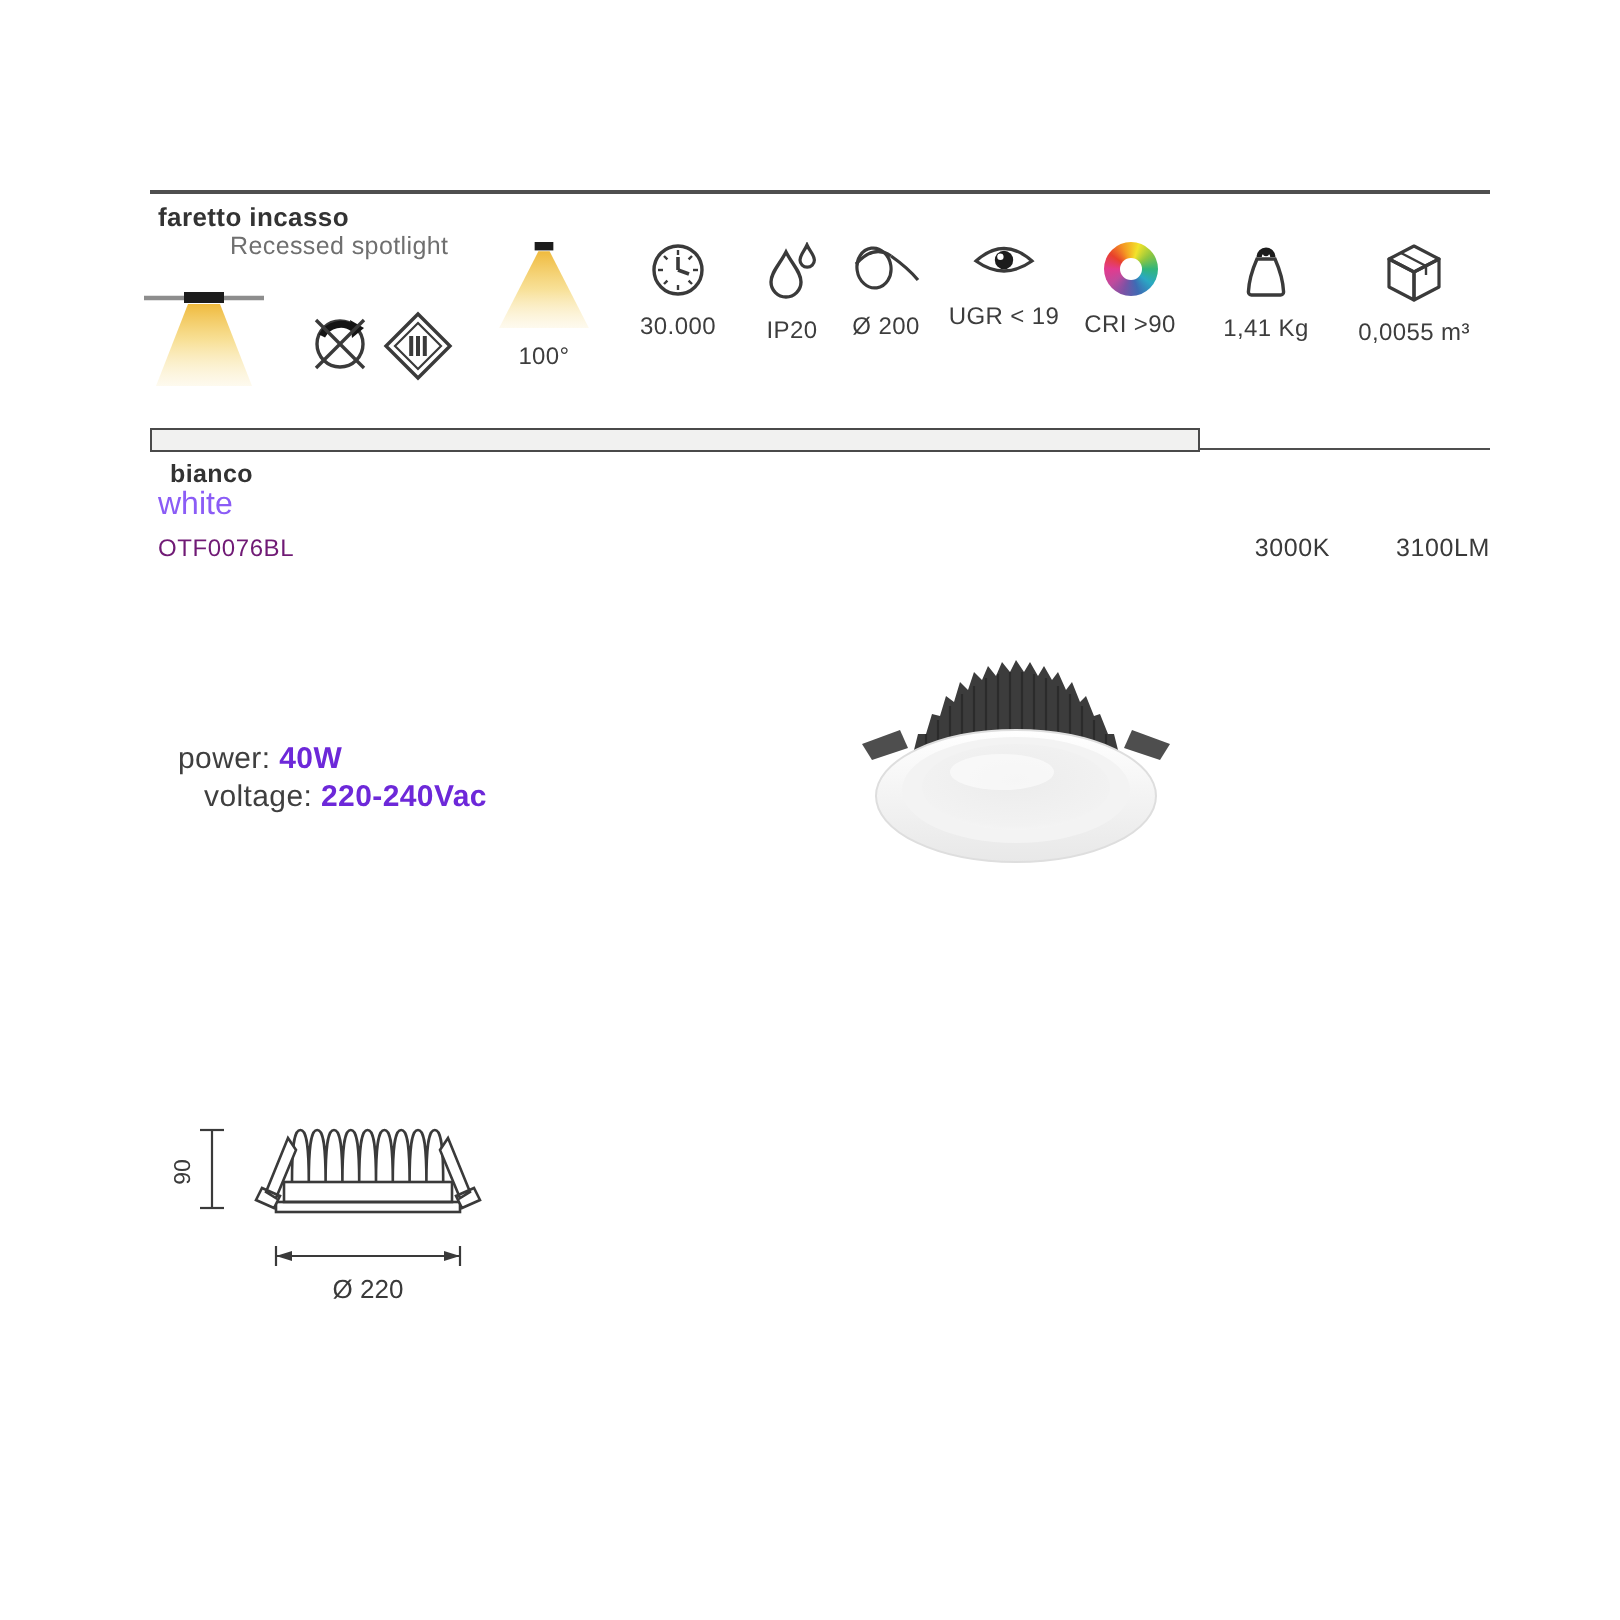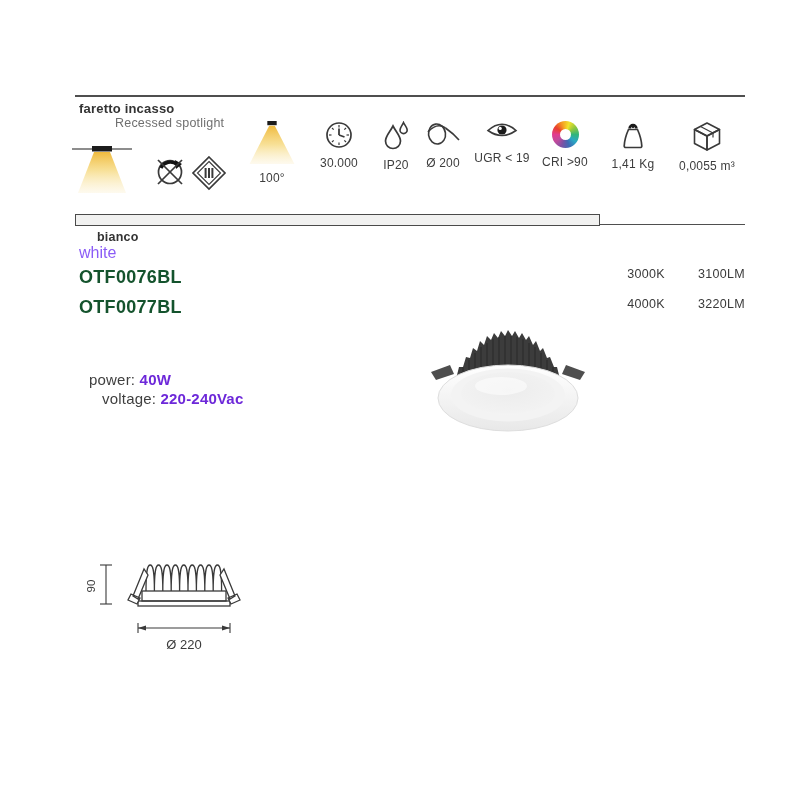--- a/index.html
+++ b/index.html
@@ -8,21 +8,21 @@
   .abs{position:absolute;}
   .rule{background:#4f4f4f;height:1.5px;}
   .title-it{font-size:13px;font-weight:bold;letter-spacing:.2px;color:#333;}
   .title-en{font-size:12.5px;color:#6f6f6f;letter-spacing:.2px;}
   .icon-cell{position:absolute;top:121px;height:64px;width:70px;display:flex;flex-direction:column;
              align-items:center;gap:7px;}
   .icon-label{font-size:12px;color:#3d3d3d;letter-spacing:.2px;white-space:nowrap;}
   .swatch{border:1.3px solid #4a4a4a;background:#f1f1f0;}
   .finish-it{font-size:12.5px;font-weight:bold;color:#333;letter-spacing:.2px;}
   .finish-en{font-size:16px;color:#8b5cf6;}
-  .prod-code{font-size:18px;font-weight:bold;color:#14532d;letter-spacing:.3px;}
+  .prod-code{font-size:12px;font-weight:normal;color:#701a75;letter-spacing:.3px;}
   .prod-val{font-size:12.5px;color:#3a3a3a;letter-spacing:.3px;text-align:right;display:inline-block;}
   .elec{font-size:15px;color:#3f3f3f;letter-spacing:.2px;}
   .elec b{color:#6d28d9;}
   .cri-wheel{width:27px;height:27px;border-radius:50%;position:relative;
     background:conic-gradient(from -90deg,#e23b8e,#e8402c,#f59a22,#f2e32a,#8fc63f,#31b57a,#2aa8c4,#3e6bb4,#7b52a5,#c04a9c,#e23b8e);}
   .cri-wheel::after{content:"";position:absolute;left:8px;top:8px;width:11px;height:11px;border-radius:50%;background:#fff;}
   svg text{font-family:"Liberation Sans", sans-serif;}
 </style>
 </head>
 <body>
@@ -147,32 +147,27 @@
         <line x1="9.5" y1="5.5" x2="22" y2="12" stroke="#3a3a3a" stroke-width="1.2"></line>
         <line x1="22" y1="12" x2="22" y2="16.5" stroke="#3a3a3a" stroke-width="1.2"></line>
       </svg>
       <div class="icon-label">0,0055 m³</div>
     </div>
   </div>
 
   <div class="abs swatch" style="left:75px;top:214px;width:523px;height:10px;"></div>
   <div class="abs rule" style="left:600px;top:223.5px;width:145px;"></div>
 
-  <div class="abs finish-it" style="left:79px;top:230px;padding-left:18px;">bianco</div>
+  <div class="abs finish-it" style="left:67px;top:230px;padding-left:18px;">bianco</div>
   <div class="abs finish-en" style="left:79px;top:244px;">white</div>
 
   <div class="abs" style="left:0;top:267px;width:810px;height:16px;">
     <span class="abs prod-code" style="left:79px;">OTF0076BL</span>
     <span class="abs prod-val" style="left:590px;width:75px;">3000K</span>
     <span class="abs prod-val" style="left:670px;width:75px;">3100LM</span>
-  </div>
-  <div class="abs" style="left:0;top:297px;width:810px;height:16px;">
-    <span class="abs prod-code" style="left:79px;">OTF0077BL</span>
-    <span class="abs prod-val" style="left:590px;width:75px;">4000K</span>
-    <span class="abs prod-val" style="left:670px;width:75px;">3220LM</span>
   </div>
 
   <div class="abs elec" style="left:89px;top:371px;">
     <span>power:</span>
     <b>40W</b>
   </div>
   <div class="abs elec" style="left:102px;top:390px;">
     <span>voltage:</span>
     <b>220-240Vac</b>
   </div>

